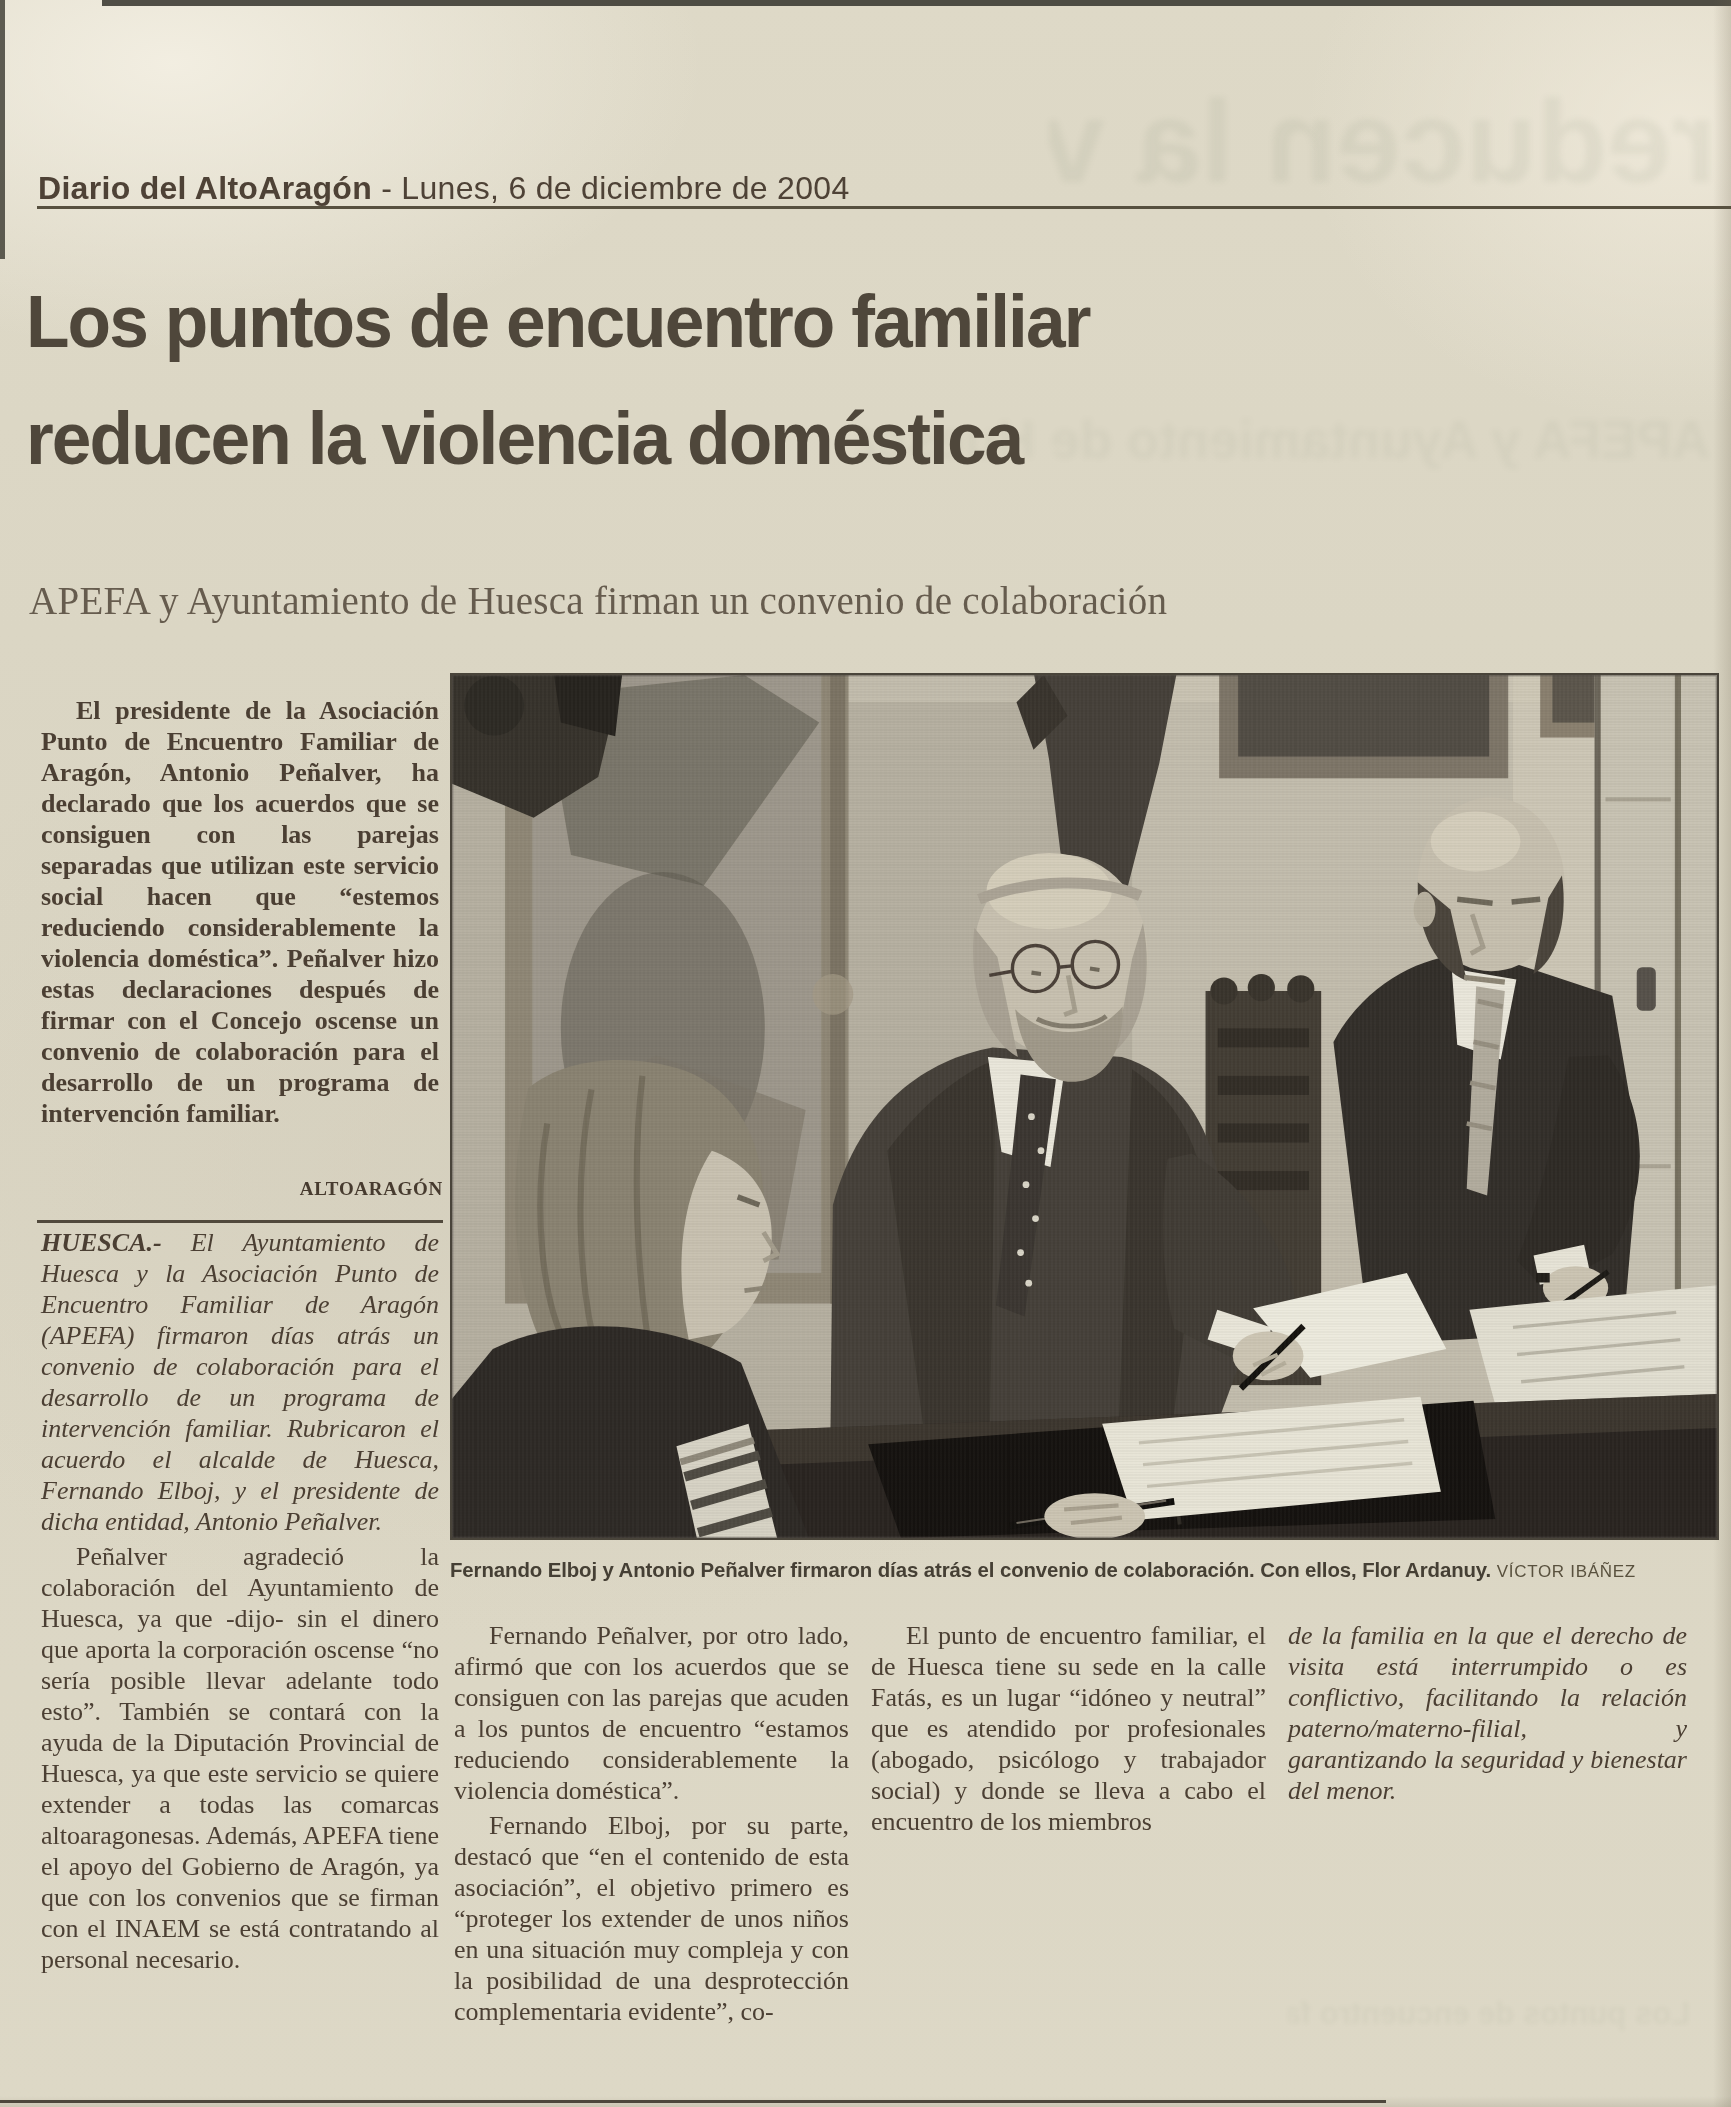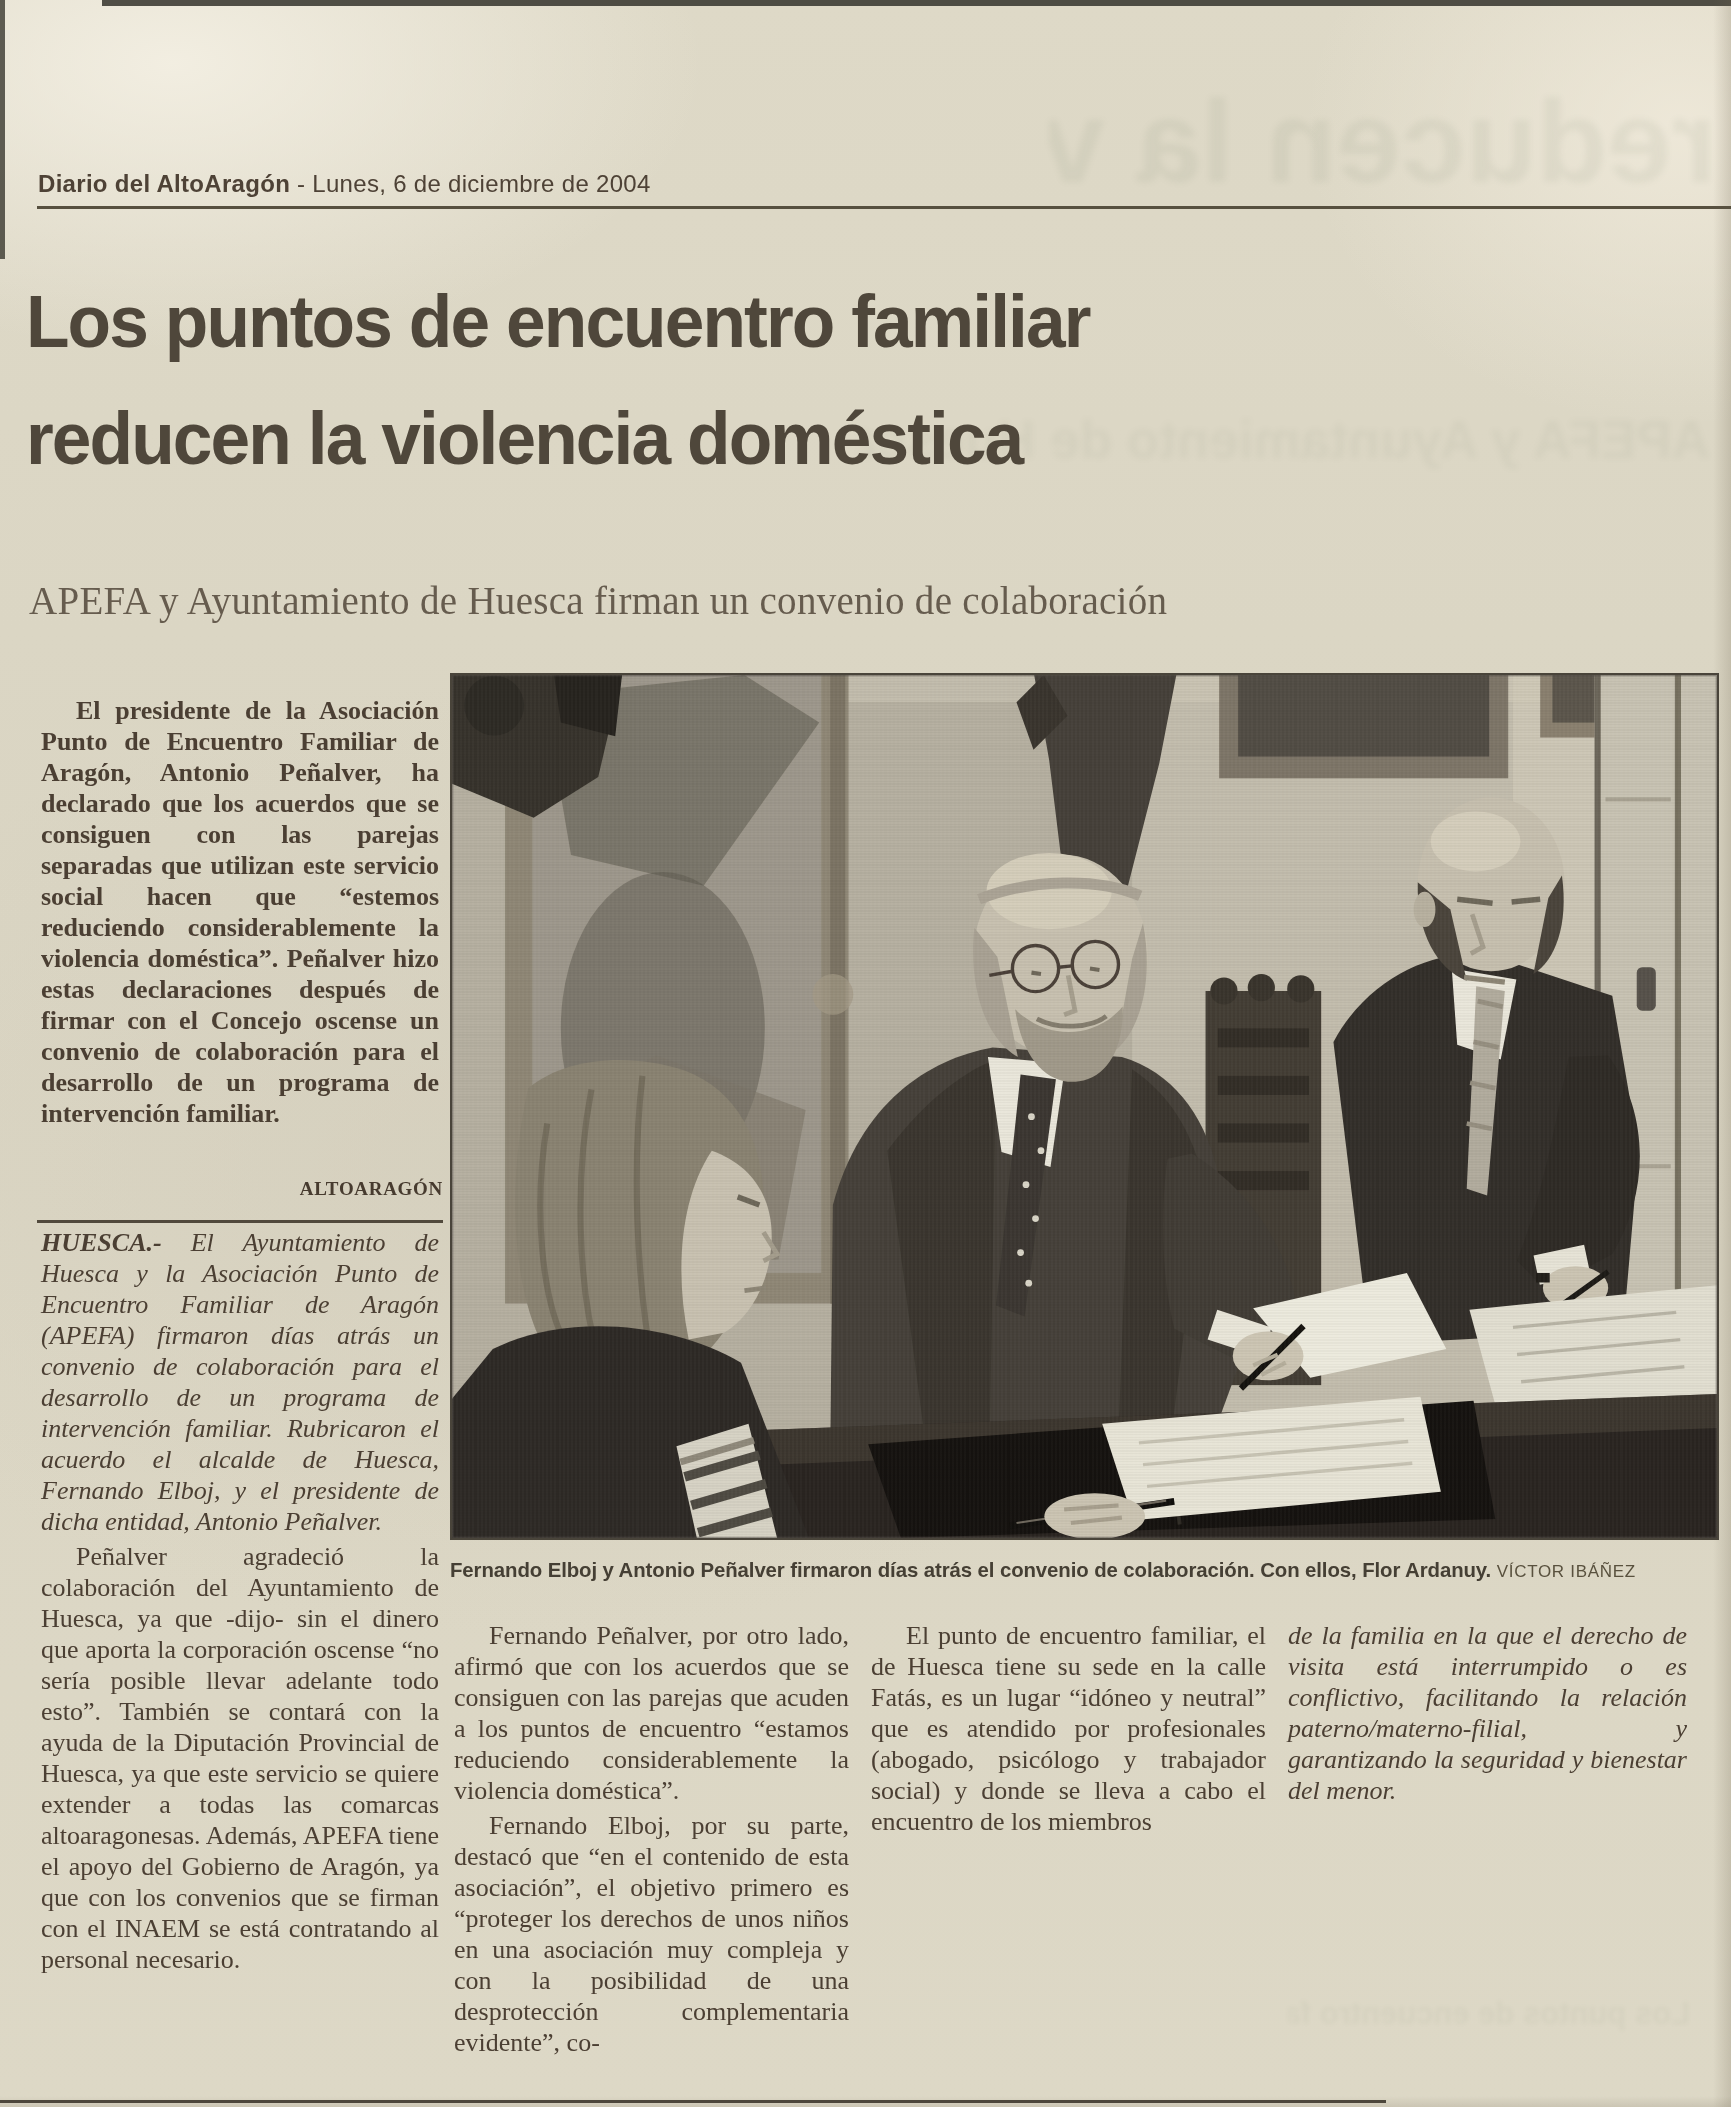--- a/index.html
+++ b/index.html
@@ -15,21 +15,21 @@
   
   .edge-top{position:absolute;left:102px;top:0;width:1629px;height:6.1px;background:#34322b;opacity:.85;}
   .edge-left{position:absolute;left:0;top:0;width:4.8px;height:259px;background:#3a382f;opacity:.8;}
   .right-shade{position:absolute;right:0;top:0;width:17.7px;height:100%;
     background:linear-gradient(90deg,rgba(0,0,0,0),rgba(110,100,80,.22));}
   .bottom-shade{position:absolute;left:0;bottom:0;width:100%;height:12.3px;
     background:linear-gradient(180deg,rgba(0,0,0,0),rgba(90,82,66,.15));}
 
   
   .masthead{position:absolute;left:38px;top:170px;font-family:"Liberation Sans",sans-serif;
-    font-size:24px;letter-spacing:0.3px;color:#4e4236;white-space:nowrap;}
+    font-size:32px;letter-spacing:0.3px;color:#4e4236;white-space:nowrap;}
   .masthead .brand{font-weight:700;}
   .masthead-rule{position:absolute;left:37px;top:206px;width:1694px;height:2.7px;background:#57503f;}
 
   
   .ghost{position:absolute;transform:scaleX(-1);filter:blur(3.4px);opacity:.07;
     font-family:"Liberation Sans",sans-serif;font-weight:700;color:#5a6a52;
     white-space:nowrap;overflow:hidden;pointer-events:none;}
   .ghost1{left:1049px;top:75px;width:668px;font-size:116px;}
   .ghost2{left:858px;top:409px;width:852px;font-size:53px;opacity:.055;}
   .ghost3{left:1288px;top:1996px;width:402px;font-size:31px;opacity:.05;filter:blur(2px);}
@@ -255,21 +255,21 @@
   <div class="col col1">
     <p class="lead">El presidente de la Asociación Punto de Encuentro Familiar de Aragón, Antonio Peñalver, ha declarado que los acuerdos que se consiguen con las parejas separadas que utilizan este servicio social hacen que “estemos reduciendo considerablemente la violencia doméstica”. Peñalver hizo estas declaraciones después de firmar con el Concejo oscense un convenio de colaboración para el desarrollo de un programa de intervención familiar.</p>
     <h2 class="section-heading">ALTOARAGÓN</h2>
     <div class="section-rule"></div>
     <p class="noindent sp-after-section"><span class="dateline">HUESCA.-</span><span> El Ayuntamiento de Huesca y la Asociación Punto de Encuentro Familiar de Aragón (APEFA) firmaron días atrás un convenio de colaboración para el desarrollo de un programa de intervención familiar. Rubricaron el acuerdo el alcalde de Huesca, Fernando Elboj, y el presidente de dicha entidad, Antonio Peñalver.</span></p>
     <p>Peñalver agradeció la colaboración del Ayuntamiento de Huesca, ya que -dijo- sin el dinero que aporta la corporación oscense “no sería posible llevar adelante todo esto”. También se contará con la ayuda de la Diputación Provincial de Huesca, ya que este servicio se quiere extender a todas las comarcas altoaragonesas. Además, APEFA tiene el apoyo del Gobierno de Aragón, ya que con los convenios que se firman con el INAEM se está contratando al personal necesario.</p>
   </div>
 
   <div class="col col2">
     <p>Fernando Peñalver, por otro lado, afirmó que con los acuerdos que se consiguen con las parejas que acuden a los puntos de encuentro “estamos reduciendo considerablemente la violencia doméstica”.</p>
-    <p>Fernando Elboj, por su parte, destacó que “en el contenido de esta asociación”, el objetivo primero es “proteger los derechos de unos niños en una asociación muy compleja y con la posibilidad de una desprotección complementaria evidente”, co-</p>
+    <p>Fernando Elboj, por su parte, destacó que “en el contenido de esta asociación”, el objetivo primero es “proteger los extender de unos niños en una situación muy compleja y con la posibilidad de una desprotección complementaria evidente”, co-</p>
   </div>
 
   <div class="col col3">
     <p>El punto de encuentro familiar, el de Huesca tiene su sede en la calle Fatás, es un lugar “idóneo y neutral” que es atendido por profesionales (abogado, psicólogo y trabajador social) y donde se lleva a cabo el encuentro de los miembros</p>
   </div>
 
   <div class="col col4">
     <p class="noindent">de la familia en la que el derecho de visita está interrumpido o es conflictivo, facilitando la relación paterno/materno-filial, y garantizando la seguridad y bienestar del menor.</p>
   </div>
 

